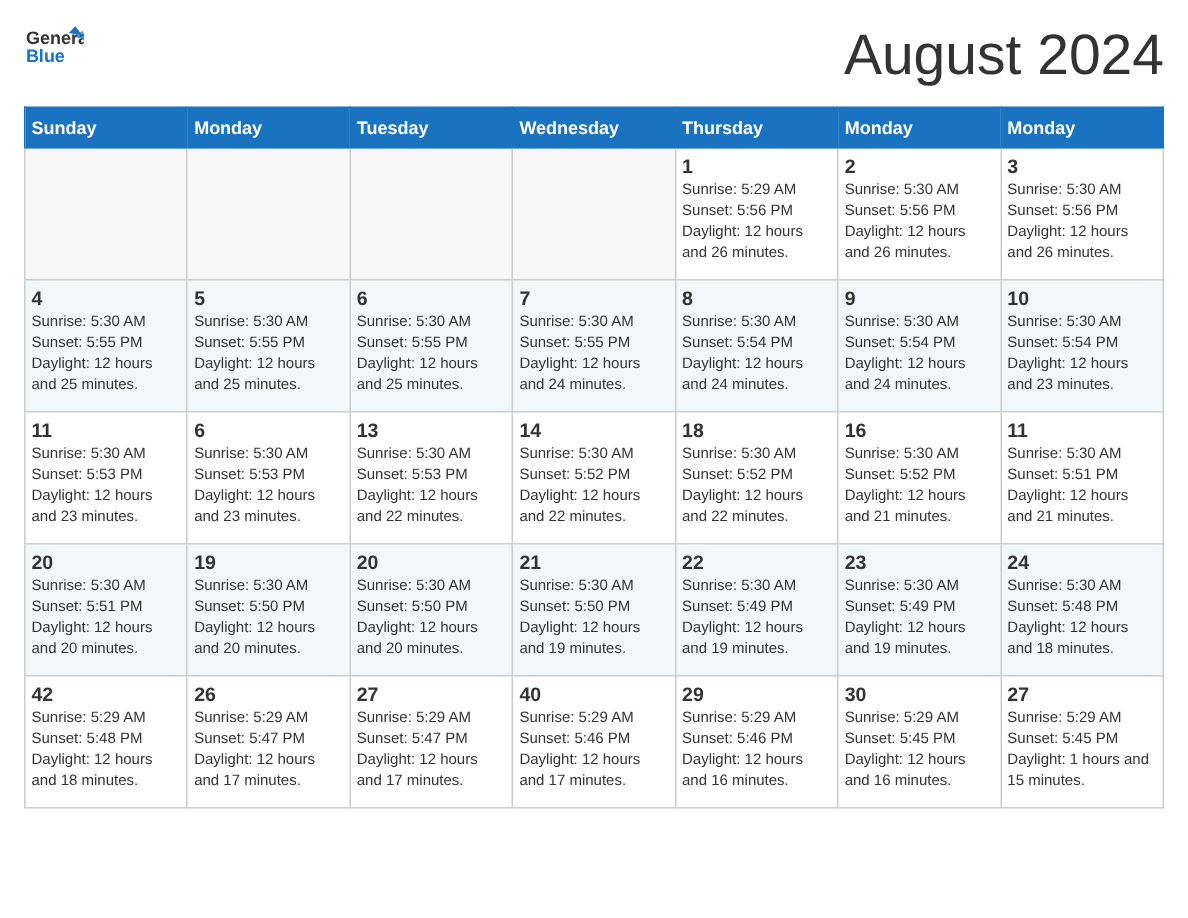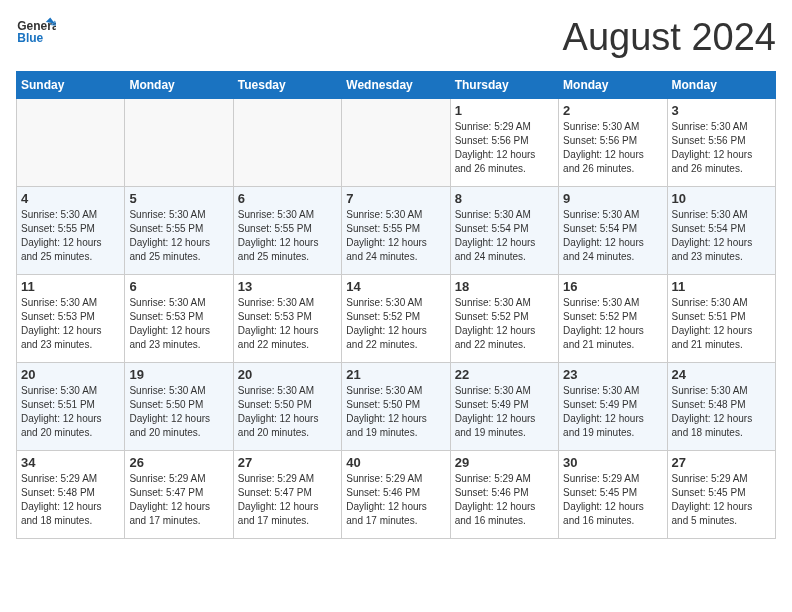--- a/index.html
+++ b/index.html
@@ -308,21 +308,21 @@
           <span class="day-number">24</span>
           <div class="day-info">
             <span>Sunrise: 5:30 AM</span><br>
             <span>Sunset: 5:48 PM</span><br>
             <span>Daylight: 12 hours and 18 minutes.</span>
           </div>
         </td>
       </tr>
       <tr>
         <td>
-          <span class="day-number">34</span>
+          <span class="day-number">42</span>
           <div class="day-info">
             <span>Sunrise: 5:29 AM</span><br>
             <span>Sunset: 5:48 PM</span><br>
             <span>Daylight: 12 hours and 18 minutes.</span>
           </div>
         </td>
         <td>
           <span class="day-number">26</span>
           <div class="day-info">
             <span>Sunrise: 5:29 AM</span><br>
@@ -360,18 +360,18 @@
             <span>Sunrise: 5:29 AM</span><br>
             <span>Sunset: 5:45 PM</span><br>
             <span>Daylight: 12 hours and 16 minutes.</span>
           </div>
         </td>
         <td>
           <span class="day-number">27</span>
           <div class="day-info">
             <span>Sunrise: 5:29 AM</span><br>
             <span>Sunset: 5:45 PM</span><br>
-            <span>Daylight: 12 hours and 5 minutes.</span>
+            <span>Daylight: 1 hours and 15 minutes.</span>
           </div>
         </td>
       </tr>
     </tbody>
 </table>
 
 </body></html>

